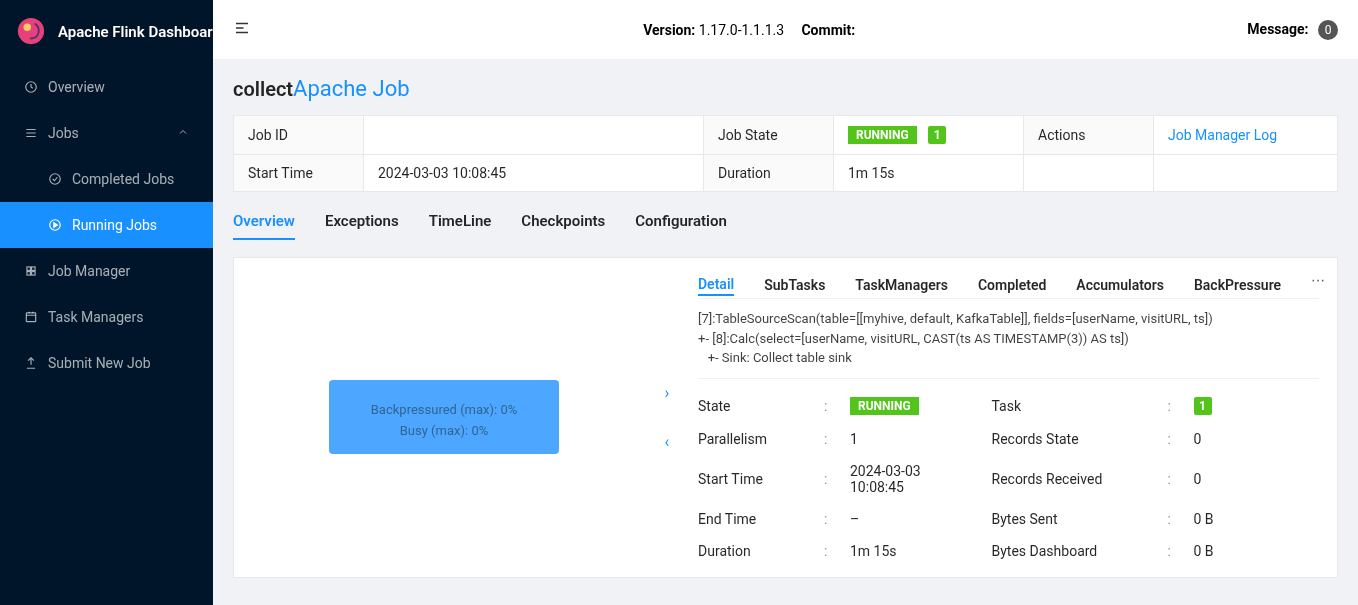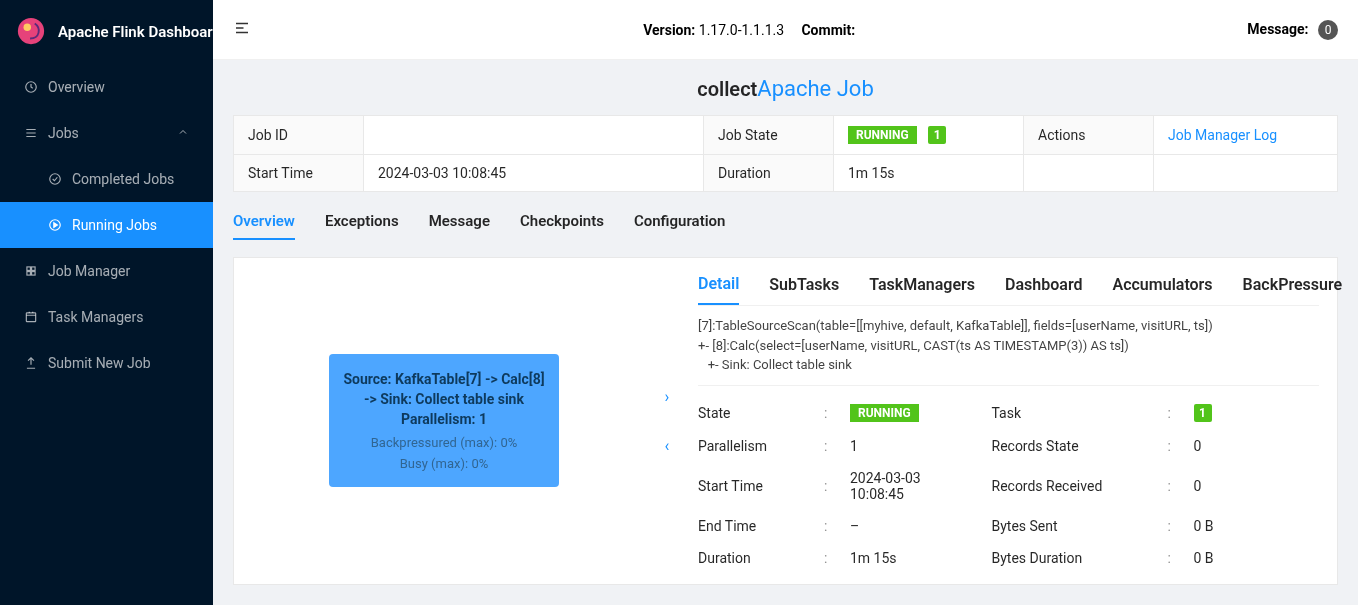--- a/index.html
+++ b/index.html
@@ -86,21 +86,21 @@
       font-size:12px;
       margin-left:6px;
       padding:0 6px;
     }
 
     .content { padding: 16px 20px 20px; overflow:auto; flex:1; }
 
     .job-header {
       display:flex;
       align-items:center;
-      justify-content:center;
+      justify-content:flex-start;
       margin-bottom: 14px;
     }
     .job-title { font-size:20px; font-weight:600; }
     .cancel-link { color:#1890ff; font-size:22px; cursor:pointer; }
 
     
     .info-table {
       width:100%;
       border-collapse:collapse;
       background:#fff;
@@ -199,23 +199,23 @@
       min-width:0;
     }
     .tabs2 {
       display:flex;
       gap:30px;
       border-bottom:1px solid #f0f0f0;
       margin-bottom:10px;
       align-items:center;
     }
     .tabs2 .tab2 {
-      font-size:16px;
+      font-size:14px;
       font-weight:600;
-      padding:2px 0 10px;
+      padding:2px 0 2px;
       cursor:pointer;
       color:rgba(0,0,0,0.85);
     }
     .tabs2 .tab2.active { color:#1890ff; border-bottom:2px solid #1890ff; }
     .tabs2 .more { margin-left:auto; color:rgba(0,0,0,0.65); cursor:pointer; padding-bottom:10px; }
 
     .plan-text {
       font-size:13px;
       color:rgba(0,0,0,0.75);
       line-height:1.5;
@@ -376,49 +376,44 @@
         <td>1m 15s</td>
         <td class="label" style="background:#fff;border-left:1px solid #e8e8e8;"></td>
         <td></td>
       </tr>
     </tbody>
       </table>
 
     <div class="tabs">
       <span class="tab active">Overview</span>
       <span class="tab">Exceptions</span>
-      <span class="tab">Message</span>
+      <span class="tab">TimeLine</span>
       <span class="tab">Checkpoints</span>
       <span class="tab">Configuration</span>
     </div>
 
     <div class="panel-row">
       <div class="graph-area">
         <div class="graph-node">
-          <div class="gn-title">
-            <span>Source: KafkaTable[7] -&gt; Calc[8]</span><br>
-            <span>-&gt; Sink: Collect table sink</span><br>
-            <span>Parallelism: 1</span>
-          </div>
           <div class="gn-sub">Backpressured (max): 0%</div>
           <div class="gn-sub">Busy (max): 0%</div>
         </div>
       </div>
 
       <div class="collapse-handles">
         <span>›</span>
         <span>‹</span>
       </div>
 
       <div class="detail-panel">
         <div class="tabs2">
           <span class="tab2 active">Detail</span>
           <span class="tab2">SubTasks</span>
           <span class="tab2">TaskManagers</span>
-          <span class="tab2">Dashboard</span>
+          <span class="tab2">Completed</span>
           <span class="tab2">Accumulators</span>
           <span class="tab2">BackPressure</span>
           <span class="more">⋯</span>
         </div>
 
         <div class="plan-text">[7]:TableSourceScan(table=[[myhive, default, KafkaTable]], fields=[userName, visitURL, ts])
 +- [8]:Calc(select=[userName, visitURL, CAST(ts AS TIMESTAMP(3)) AS ts])
    +- Sink: Collect table sink</div>
 
         <div class="kv-grid">
@@ -446,21 +441,21 @@
           <span class="k">End Time</span>
             <span class="c">:</span>
           <span class="v">–</span>
           <span class="k">Bytes Sent</span>
             <span class="c">:</span>
           <span class="v">0 B</span>
 
           <span class="k">Duration</span>
             <span class="c">:</span>
           <span class="v">1m 15s</span>
-          <span class="k">Bytes Duration</span>
+          <span class="k">Bytes Dashboard</span>
             <span class="c">:</span>
           <span class="v">0 B</span>
         </div>
       </div>
     </div>
 
   </div>
 </div>
 
 </body></html>

